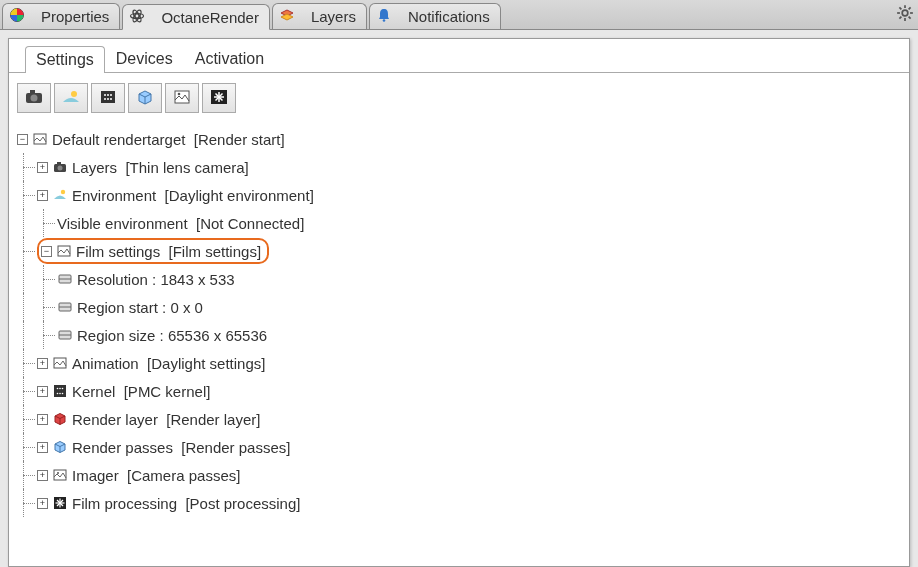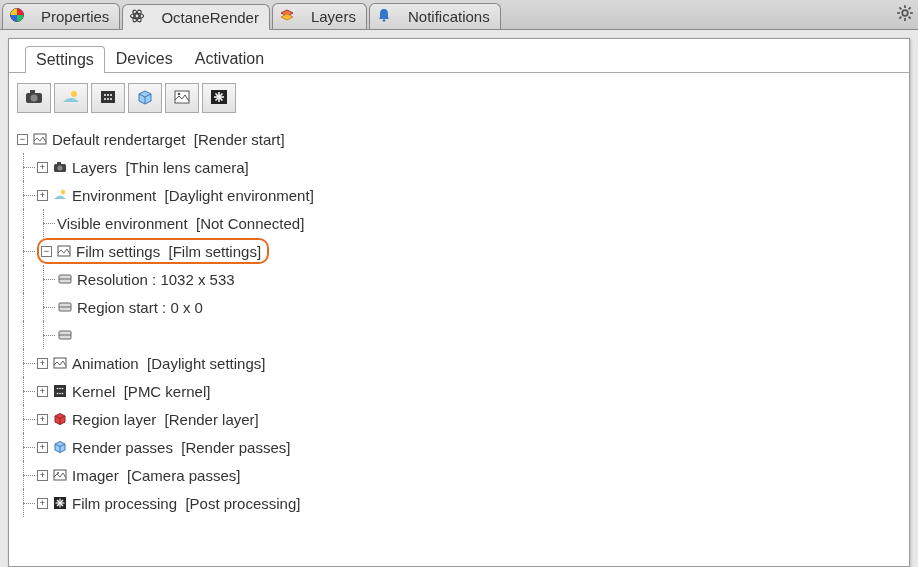--- a/index.html
+++ b/index.html
@@ -339,21 +339,21 @@
 
       <div class="tree-row">
         <span class="indent"></span>
         <span class="indent hbranch"></span>
         <span class="node-icon">
             <svg viewBox="0 0 16 16">
               <rect x="2" y="4" width="12" height="8" rx="1" fill="#ddd" stroke="#666"></rect>
               <line x1="2" y1="8" x2="14" y2="8" stroke="#666"></line>
             </svg>
           </span>
-        <span>Resolution : 1032 x 533</span>
+        <span>Resolution : 1843 x 533</span>
       </div>
 
       <div class="tree-row">
         <span class="indent"></span>
         <span class="indent hbranch"></span>
         <span class="node-icon">
             <svg viewBox="0 0 16 16">
               <rect x="2" y="4" width="12" height="8" rx="1" fill="#ddd" stroke="#666"></rect>
               <line x1="2" y1="8" x2="14" y2="8" stroke="#666"></line>
             </svg>
@@ -363,20 +363,21 @@
 
       <div class="tree-row">
         <span class="indent"></span>
         <span class="indent hbranch"></span>
         <span class="node-icon">
             <svg viewBox="0 0 16 16">
               <rect x="2" y="4" width="12" height="8" rx="1" fill="#ddd" stroke="#666"></rect>
               <line x1="2" y1="8" x2="14" y2="8" stroke="#666"></line>
             </svg>
           </span>
+        <span>Region size : 65536 x 65536</span>
       </div>
 
       <div class="tree-row">
         <span class="indent hbranch"></span>
         <span class="expander">+</span>
         <span class="node-icon">
             <svg viewBox="0 0 16 16">
               <rect x="2" y="3" width="12" height="10" fill="#fff" stroke="#555"></rect>
               <path d="M2 10 L5 7 L8 10 L11 6 L14 11" fill="none" stroke="#666"></path>
             </svg>
@@ -405,21 +406,21 @@
 
       <div class="tree-row">
         <span class="indent hbranch"></span>
         <span class="expander">+</span>
         <span class="node-icon">
             <svg viewBox="0 0 16 16">
               <path d="M3 5 L8 2.5 L13 5 L13 11 L8 13.5 L3 11 Z" fill="#d44" stroke="#922"></path>
               <path d="M3 5 L8 7.5 L13 5 M8 7.5 L8 13.5" fill="none" stroke="#922"></path>
             </svg>
           </span>
-        <span>Region layer</span>&nbsp;&nbsp;<span>[Render layer]</span>
+        <span>Render layer</span>&nbsp;&nbsp;<span>[Render layer]</span>
       </div>
 
       <div class="tree-row">
         <span class="indent hbranch"></span>
         <span class="expander">+</span>
         <span class="node-icon">
             <svg viewBox="0 0 16 16">
               <path d="M3 5 L8 2.5 L13 5 L13 11 L8 13.5 L3 11 Z" fill="#9cf" stroke="#47a"></path>
               <path d="M3 5 L8 7.5 L13 5 M8 7.5 L8 13.5" fill="none" stroke="#47a"></path>
             </svg>

